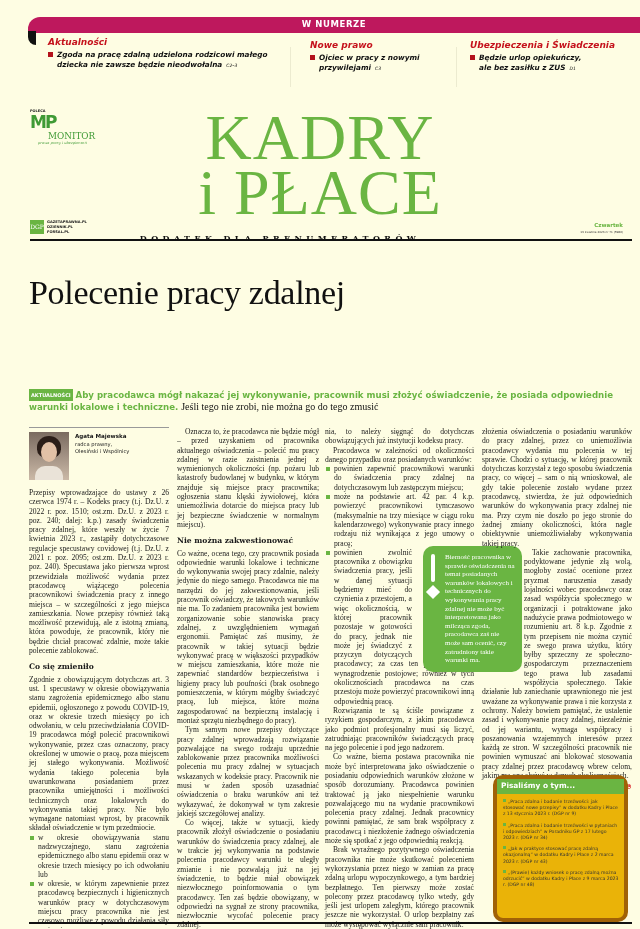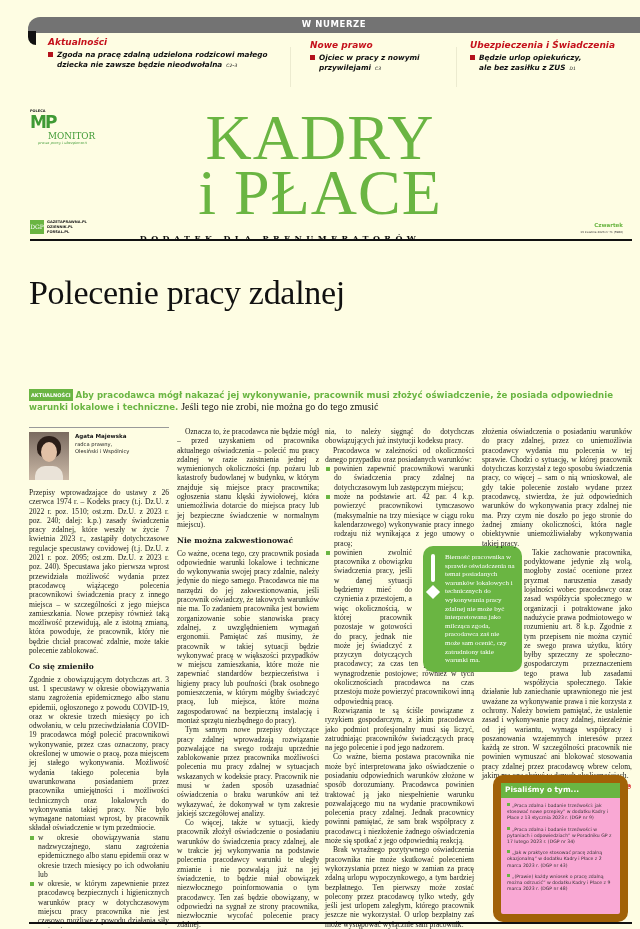--- a/index.html
+++ b/index.html
@@ -1,21 +1,21 @@
 <!DOCTYPE html>
 <html><head>
 <meta charset="utf-8">
 <style>
   * { box-sizing: border-box; margin: 0; padding: 0; }
   html, body { width: 640px; height: 929px; background: #fefde3; overflow: hidden; }
   body { font-family: "DejaVu Serif", serif; color: #1a1a1a; position: relative; }
 
   
   .toc { position: absolute; left: 28px; top: 17px; width: 612px; height: 70px; }
-  .toc-bar { position: absolute; left: 0; top: 0; width: 612px; height: 16px; background: #737373; border-radius: 12px 0 0 0; }
+  .toc-bar { position: absolute; left: 0; top: 0; width: 612px; height: 16px; background: #be185d; border-radius: 12px 0 0 0; }
   .toc-bar-title { position: absolute; left: 0; right: 0; top: 2px; text-align: center; color: #fff; font-family: "DejaVu Sans", sans-serif; font-weight: bold; font-size: 8.5px; letter-spacing: 0.6px; }
   .toc-curl { position: absolute; left: 0; top: 14px; width: 8px; height: 14px; background: #111; border-radius: 0 0 0 8px; }
   .toc-col { position: absolute; top: 20px; }
   .toc-sep { position: absolute; top: 30px; width: 1px; height: 40px; background: #ecebd0; }
   .toc-h { font-family: "DejaVu Sans", sans-serif; font-style: italic; font-weight: bold; color: #c5121c; font-size: 9px; margin-bottom: 3px; }
   .toc-item { font-family: "DejaVu Sans", sans-serif; font-style: italic; font-weight: bold; font-size: 7.3px; line-height: 10px; color: #111; padding-left: 9px; position: relative; }
   .toc-item::before { content: ""; position: absolute; left: 0; top: 2px; width: 5px; height: 5px; background: #b3121c; }
   .toc-page { font-size: 4.5px; font-weight: normal; margin-left: 4px; }
 
   
@@ -69,21 +69,21 @@
   
   .callout { position: absolute; left: 423px; top: 546px; width: 99px; height: 126px; background: #6ab542; border-radius: 10px; color: #fff; font-family: "Liberation Serif", serif; font-size: 7px; line-height: 8.6px; padding: 7px 6px 0 22px; }
   .callout-excl { position: absolute; left: 8px; top: 8px; width: 4px; height: 28px; background: #fff; border-radius: 2px; }
   .callout-dot { position: absolute; left: 5px; top: 41px; width: 10px; height: 10px; background: #fff; transform: rotate(45deg); }
 
   .wrap-left { float: right; width: 86px; height: 120px; shape-outside: inset(0); }
 
   .end-mark { text-align: right; color: #d8121c; font-family: "DejaVu Sans", sans-serif; font-size: 7px; font-weight: bold; margin-top: 3px; }
 
   
-  .related { position: absolute; left: 493px; top: 775px; width: 135px; height: 147px; border: 8px solid #a16207; border-radius: 10px; background: #f9a8d4; }
+  .related { position: absolute; left: 493px; top: 775px; width: 135px; height: 147px; border: 4px solid #a16207; border-radius: 10px; background: #eab308; }
   .related-head { background: #6ab542; color: #fff; font-family: "DejaVu Sans", sans-serif; font-weight: bold; font-size: 7.4px; padding: 2px 4px 4px; }
   .related-item { font-family: "DejaVu Sans", sans-serif; font-size: 4.6px; line-height: 6.2px; color: #333; margin: 5px 5px 0 6px; }
   .related-item .bul { display: inline-block; width: 3px; height: 3px; background: #6ab542; margin-right: 2px; vertical-align: 1px; }
 
   .bottom-rule { position: absolute; left: 29px; top: 922px; width: 603px; height: 2px; background: #111; }
 </style>
 </head>
 <body>
 
 <div class="toc">

